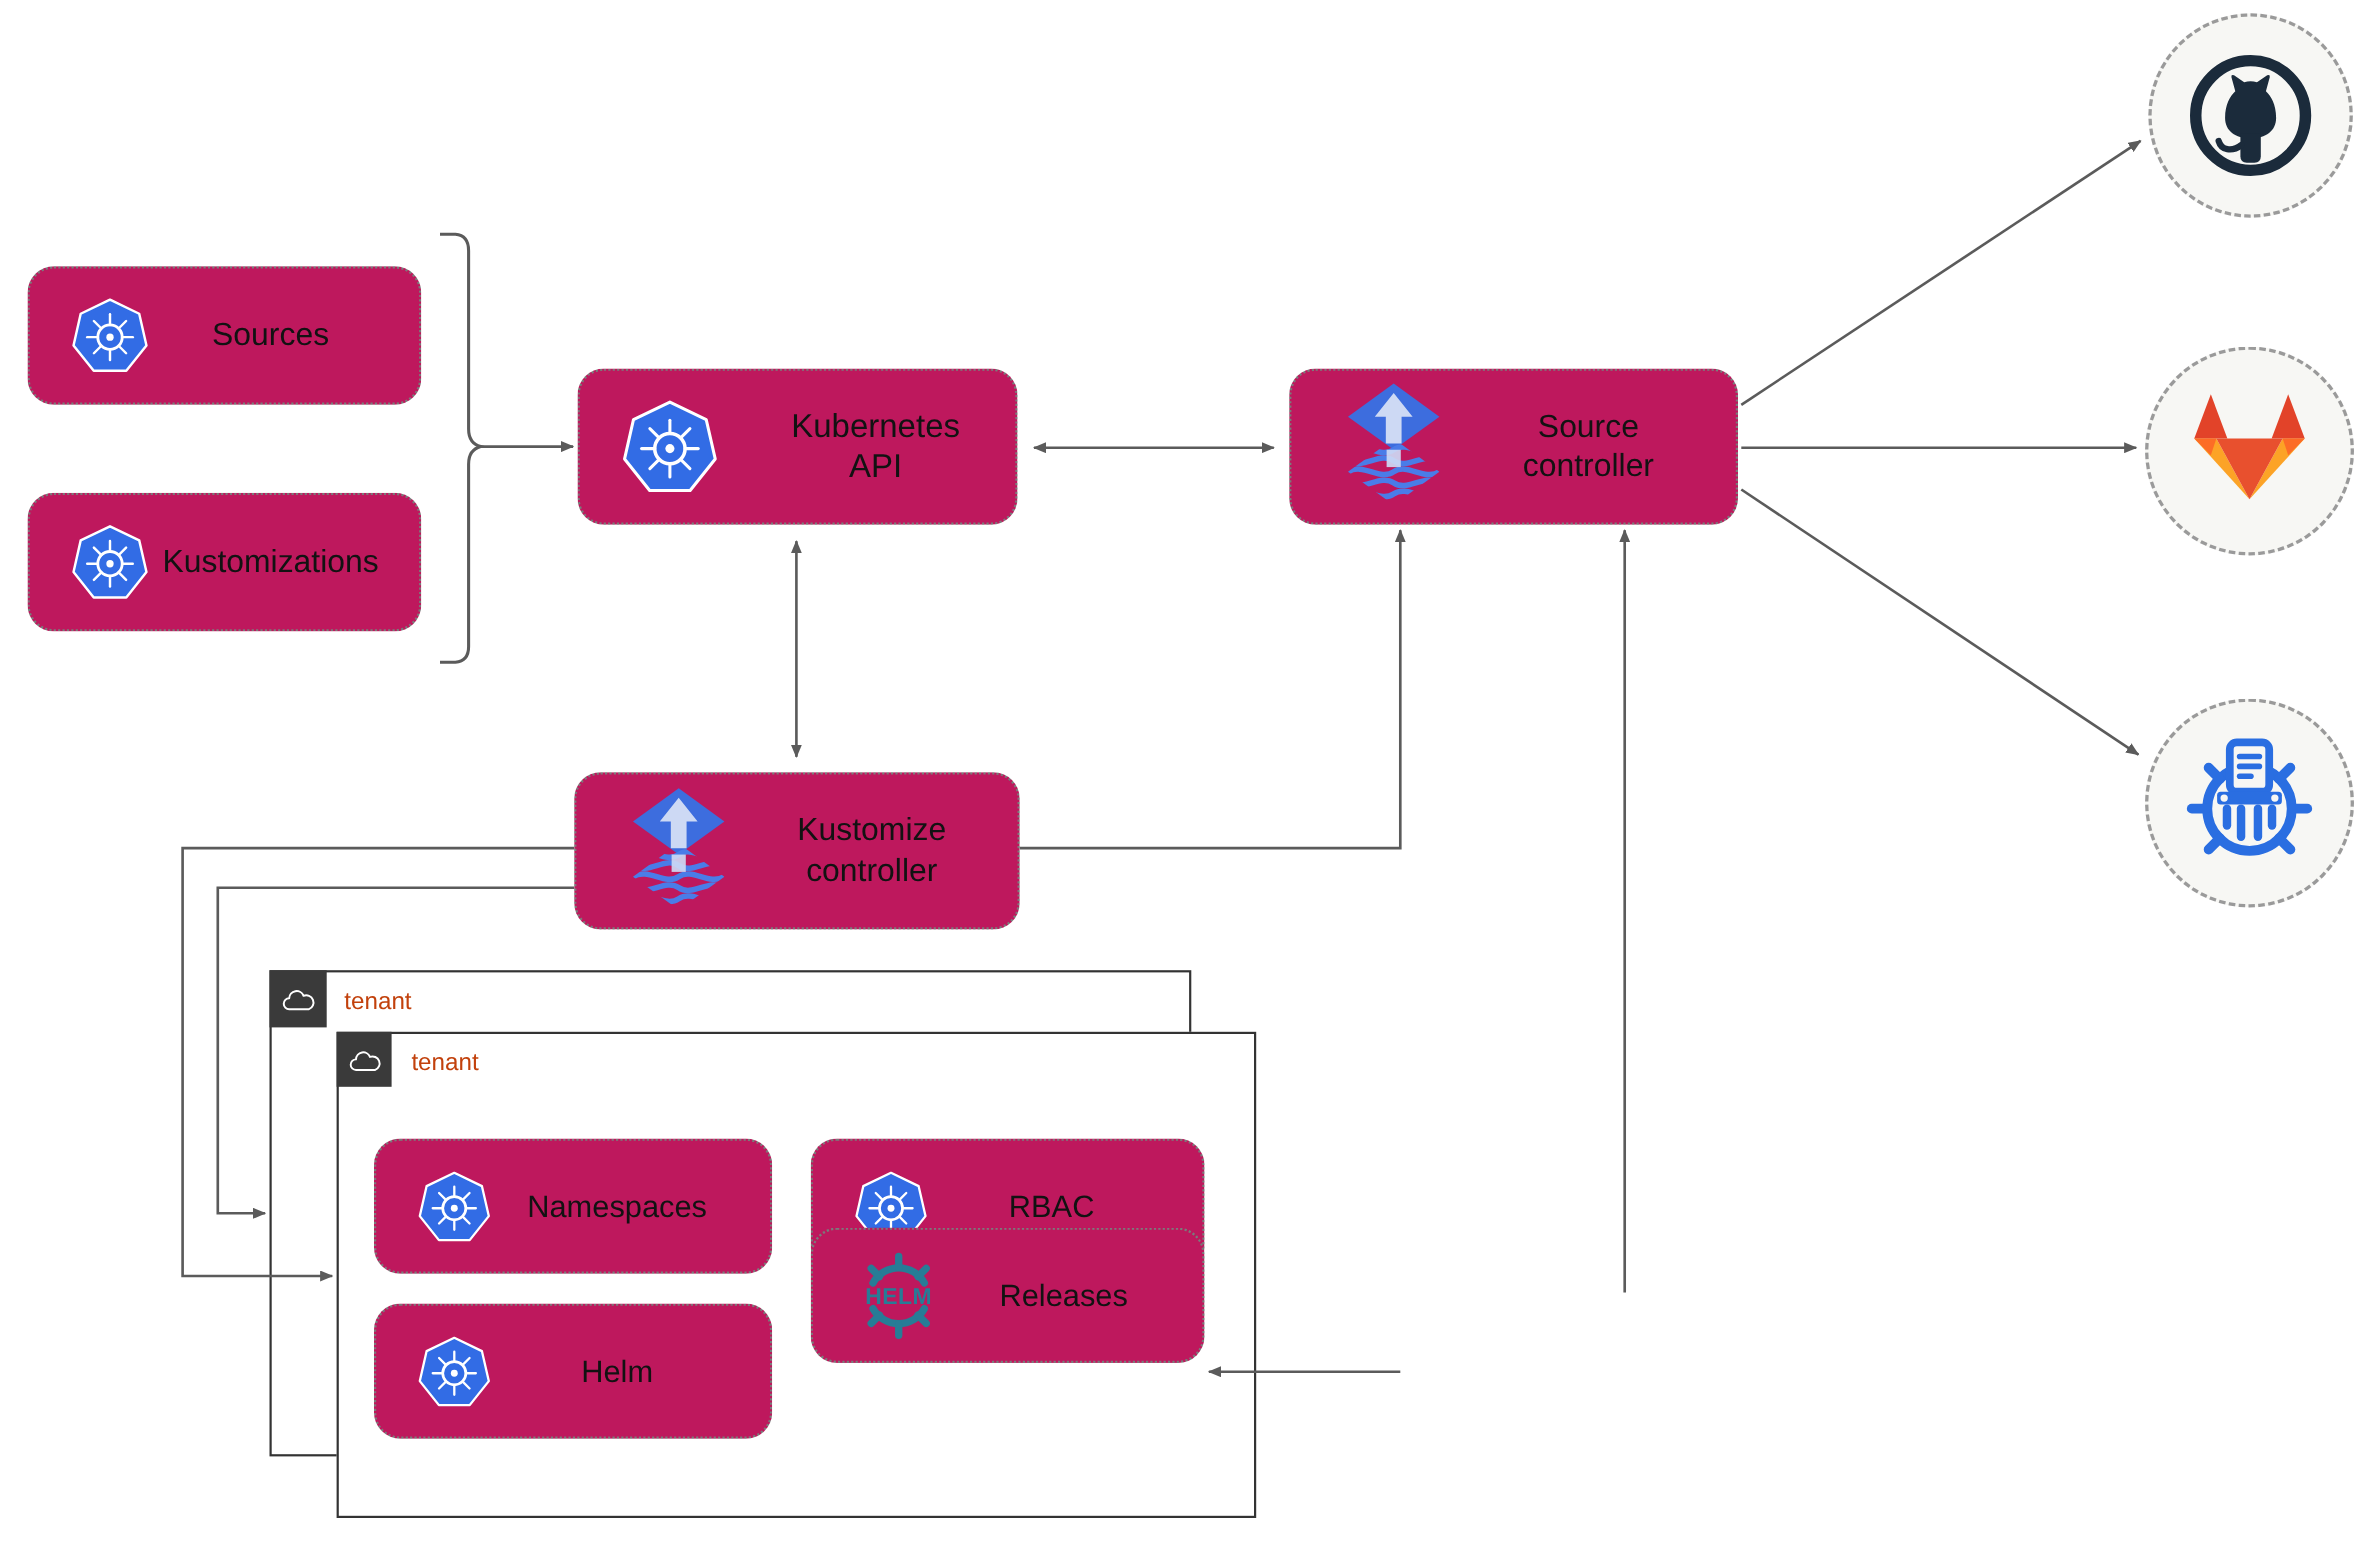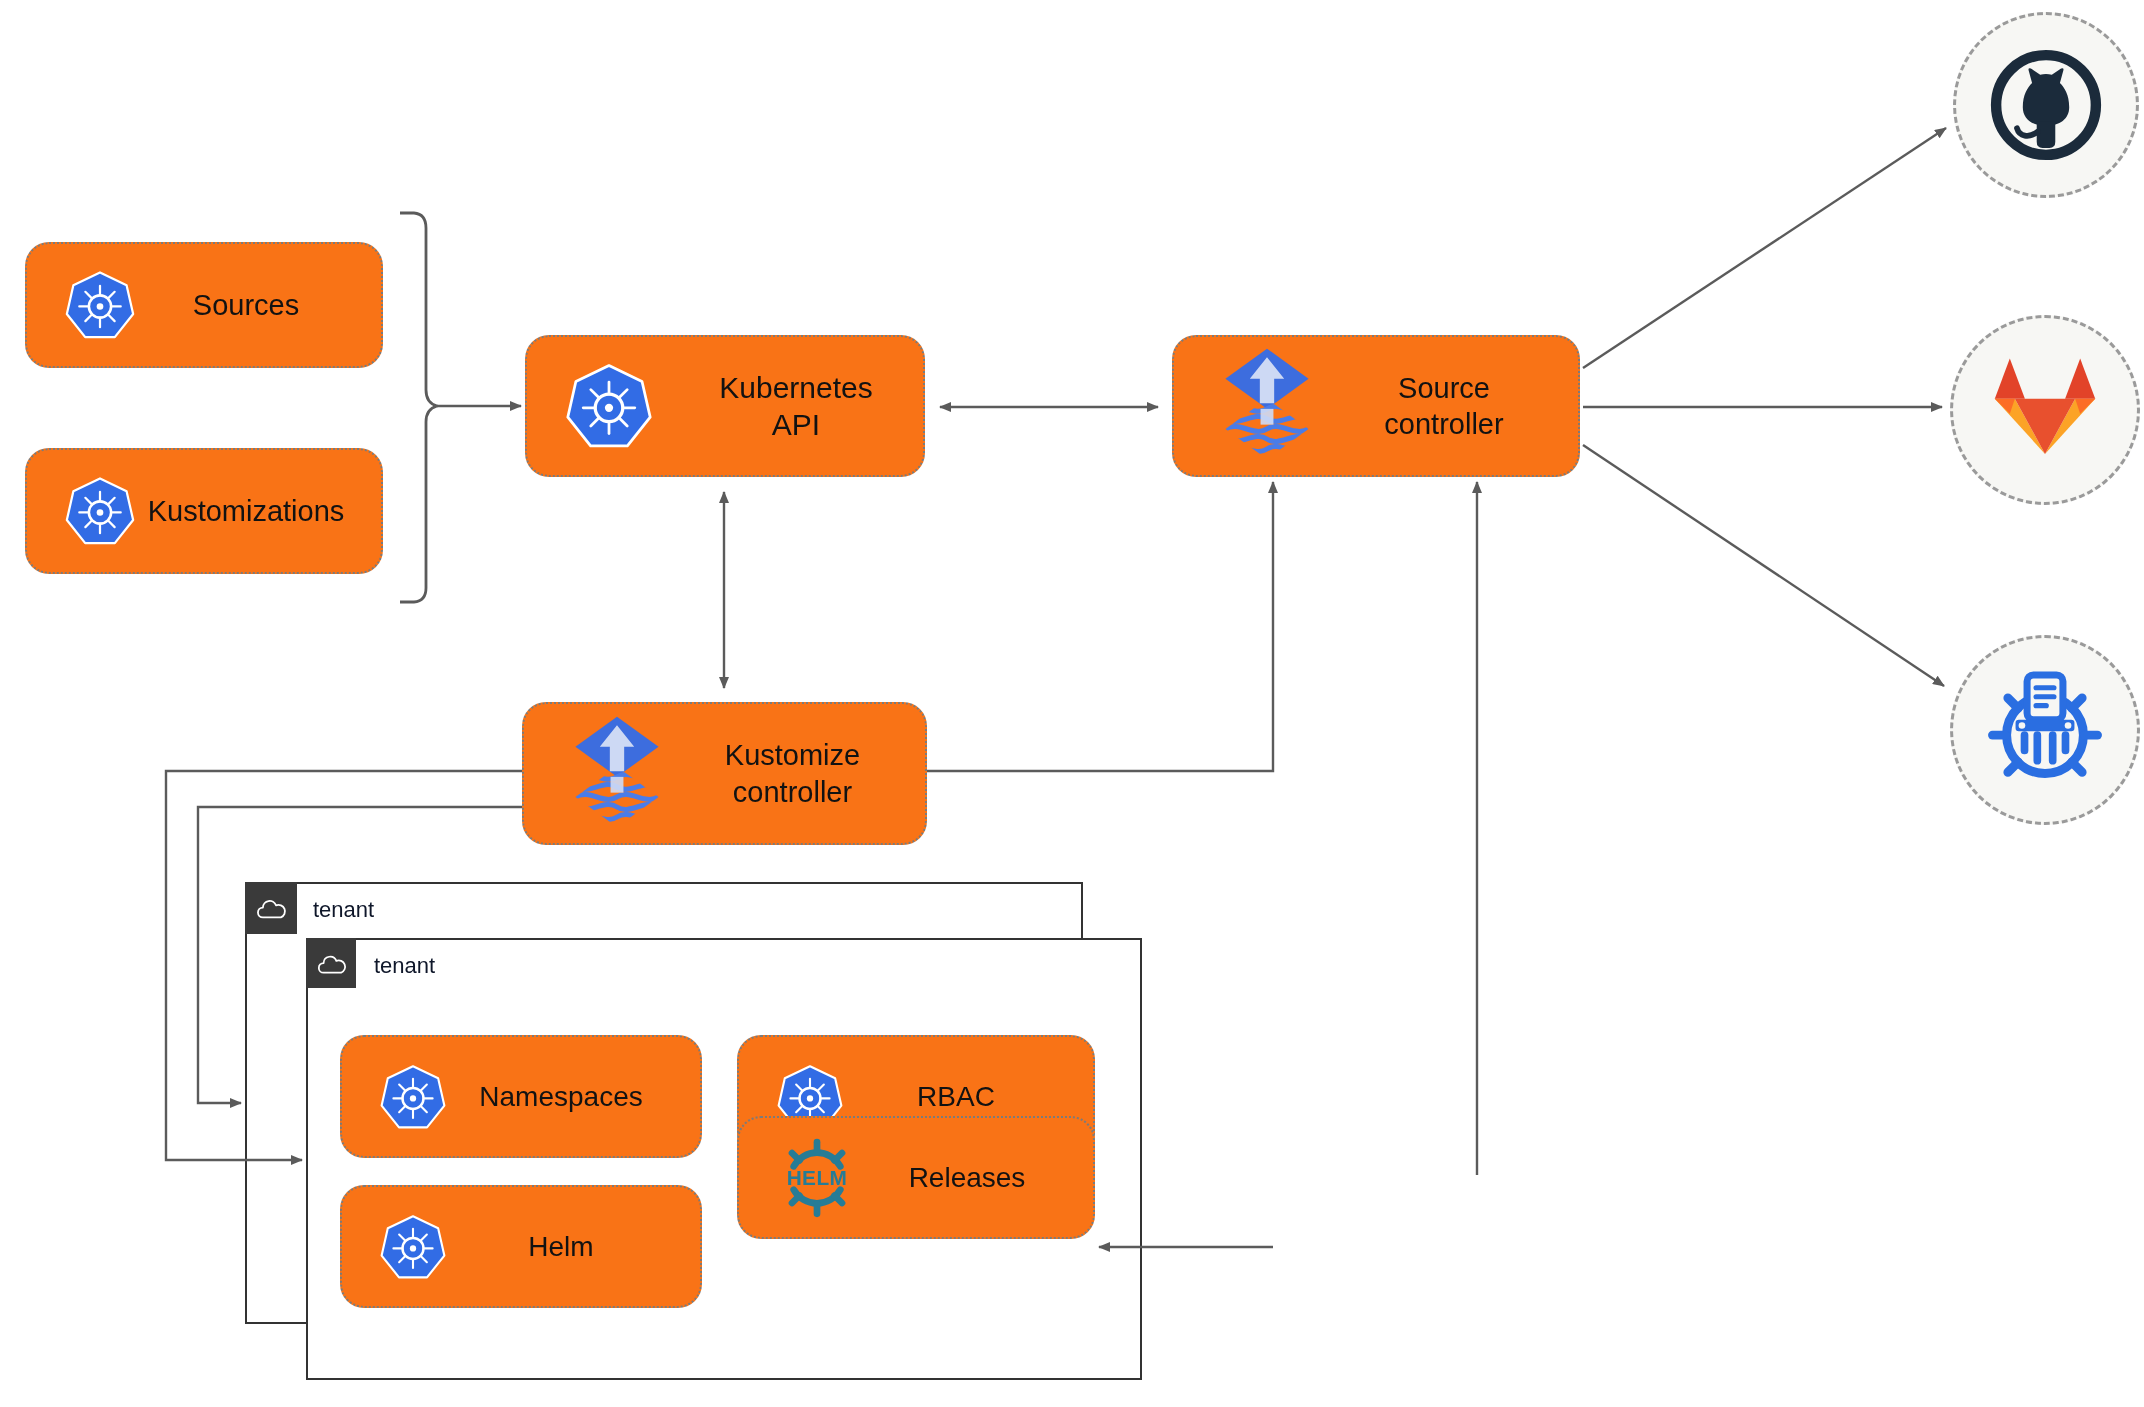--- a/index.html
+++ b/index.html
@@ -2,37 +2,37 @@
 <html><head>
 <meta charset="utf-8">
 <style>
   html,body{margin:0;padding:0;background:#ffffff;}
   .canvas{
     position:relative;width:2144px;height:1407px;background:#ffffff;
     font-family:"Liberation Sans",sans-serif;overflow:hidden;
   }
   
   .node{
-    position:absolute;box-sizing:border-box;background:#f97316;
+    position:absolute;box-sizing:border-box;background:#be185d;
     border:2px dotted #7b7b7b;border-radius:24px;
     display:flex;align-items:center;z-index:5;
   }
   .node .nlabel{
     flex:1;text-align:center;font-size:29px;color:#121212;
     line-height:1.25;padding-right:26px;
   }
   .node .nlabel.two-line{max-width:170px;margin:0 auto;padding-right:0;}
   .nicon{flex:0 0 auto;margin-left:36px;display:block;}
   
   .tenant{position:absolute;box-sizing:border-box;background:#ffffff;border:2px solid #333333;}
   .tenant-tab{
     position:absolute;top:-2px;left:-2px;width:52px;height:52px;background:#3a3a3a;
     display:flex;align-items:center;justify-content:center;
   }
-  .tenant-label{position:absolute;left:66px;top:13px;font-size:22px;color:#0f172a;}
+  .tenant-label{position:absolute;left:66px;top:13px;font-size:22px;color:#c2410c;}
   
   .endpoint{
     position:absolute;box-sizing:border-box;border-radius:50%;
     border:3px dashed #9a9a9a;background:#f7f7f4;
     display:flex;align-items:center;justify-content:center;z-index:5;
   }
   
   .edges{position:absolute;left:0;top:0;width:2144px;height:1407px;z-index:10;pointer-events:none;}
   .hidden-defs{position:absolute;width:0;height:0;overflow:hidden;}
   

